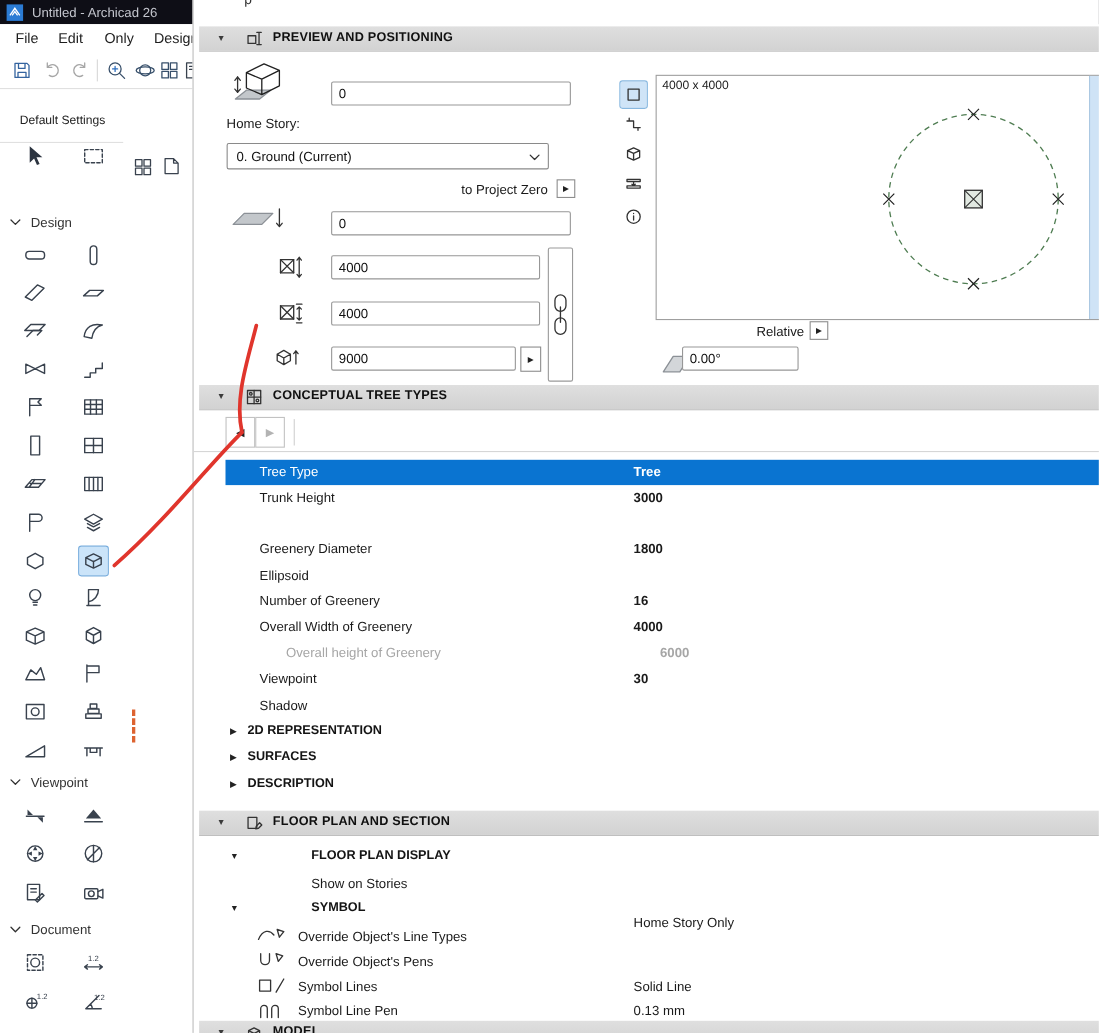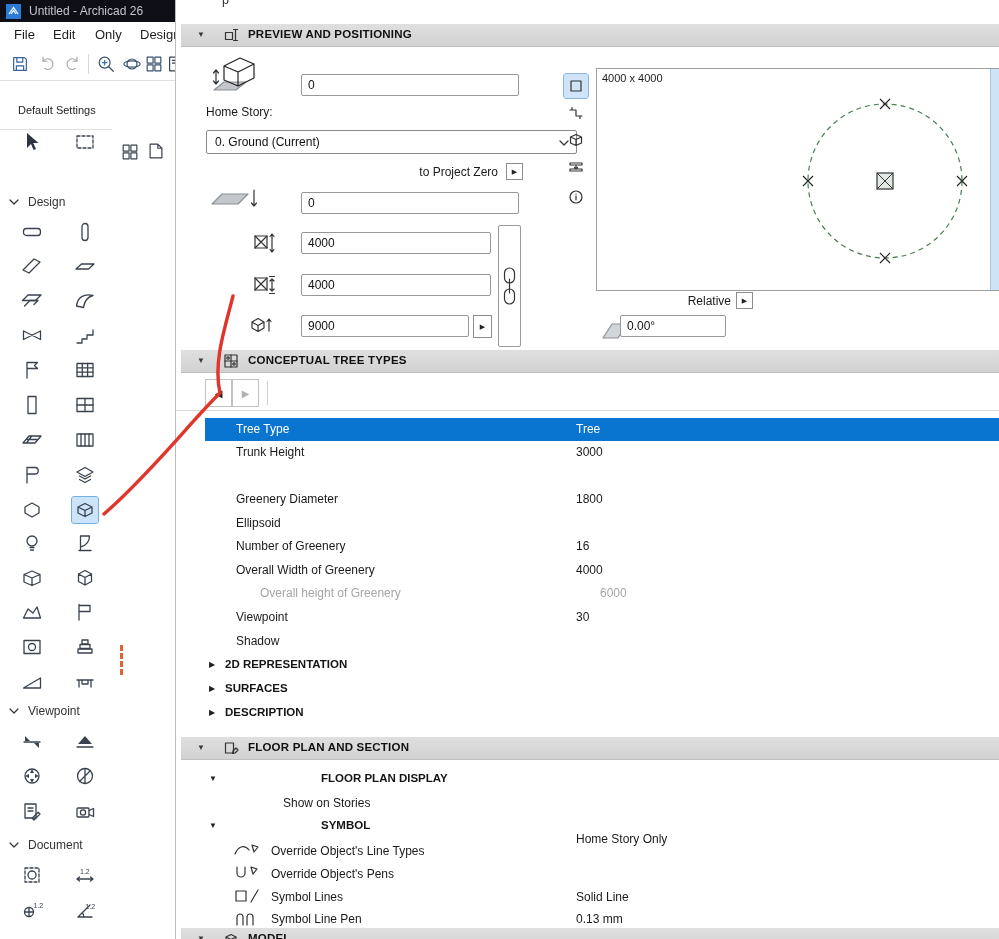--- a/index.html
+++ b/index.html
@@ -39,29 +39,29 @@
   .chainbtn{position:absolute;left:322px;top:225px;width:23px;height:122px;border:1px solid #9a9a9a;border-radius:2px;background:#fff;display:flex;align-items:center;justify-content:center;box-sizing:border-box;}
   .preview{position:absolute;left:420px;top:68px;width:404px;height:223px;border:1px solid #9f9f9f;background:#fff;box-sizing:border-box;}
   .psize{position:absolute;left:5px;top:3px;font-size:11px;color:#1c1c1c;}
   .pscroll{position:absolute;right:0;top:0;bottom:0;width:8px;background:#cfe3f6;border-left:1px solid #abc8e2;}
   .navbtn{position:absolute;top:379px;width:27px;height:28px;border:1px solid #c2c2c2;background:#fff;display:flex;align-items:center;justify-content:center;font-size:10px;color:#222;box-sizing:border-box;}
   .navbtn.dis{color:#b3b3b3;}
   .allparams{position:absolute;left:95px;right:0;top:379px;height:28px;display:flex;align-items:center;gap:8px;}
   .allparams .aplabel{font-size:12.5px;font-weight:600;color:#111;}
   .prow{position:absolute;left:29px;right:0;height:23px;}
   .prow .pname{position:absolute;left:31px;top:4px;font-size:12px;color:#1a1a1a;}
-  .prow .pval{position:absolute;left:371px;top:4px;font-size:12px;color:#1a1a1a;}
+  .prow .pval{position:absolute;left:371px;top:4px;font-size:12px;color:#1a1a1a;font-weight:bold;}
   .prow.sel{background:#0a74d1;}
   .prow.sel .pname,.prow.sel .pval{color:#fff;}
   .prow.dis .pname,.prow.dis .pval{color:#a6a6a6;margin-left:24px;}
   .crow{position:absolute;left:0;right:0;height:22px;}
   .crow .tri2{position:absolute;left:33px;top:5px;font-size:8px;color:#222;}
   .crow .clabel{position:absolute;left:49px;top:3px;font-size:11.5px;font-weight:bold;color:#141414;}
   .subhead .tri3{position:absolute;left:33px;top:5px;font-size:8px;color:#222;}
-  .subhead .slabel{position:absolute;left:107px;top:3px;font-size:11.5px;font-weight:bold;color:#141414;margin-left:38px;}
+  .subhead .slabel{position:absolute;left:107px;top:3px;font-size:11.5px;font-weight:bold;color:#141414;}
   .vrow .vname{position:absolute;left:107px;top:4px;font-size:12px;color:#1a1a1a;}
   .vrow .vval{position:absolute;left:400px;top:4px;font-size:12px;color:#1a1a1a;margin-top:36px;}
   .srow .sicon{position:absolute;left:57px;top:1px;}
   .srow .sname{position:absolute;left:95px;top:4px;font-size:12px;color:#1a1a1a;}
   .srow .sval{position:absolute;left:400px;top:4px;font-size:12px;color:#1a1a1a;}
   .toppartial{position:absolute;left:46px;top:-7px;font-size:12.5px;color:#333;}
   .annot{position:absolute;left:0;top:0;pointer-events:none;z-index:40;}
 </style>
 </head>
 <body>
@@ -431,21 +431,21 @@
     <span class="abs" style="left:32px;top:54px">
       <svg class="di" width="56" height="42" viewBox="0 0 56 42">
           <path d="M6 36 L16 28 L38 28 L28 36 Z" fill="#c3c7cb" stroke="#8b9096"></path>
           <path d="M16 12 L32 4 L46 10 L46 24 L30 32 L16 26 Z M16 12 L30 18 L46 10 M30 18 V32" stroke="#222"></path>
           <path d="M8 16 V30 M8 16 L5.5 19 M8 16 L10.5 19 M8 30 L5.5 27 M8 30 L10.5 27"></path>
         </svg>
     </span>
     <input class="inp" style="left: 125px; top: 74px; width: 218px;" value="0">
 
     <span class="lbl" style="left:30px;top:105px">Home Story:</span>
-    <div class="combo" style="left:30px;top:130px;width:371px">
+    <div class="combo" style="left:30px;top:130px;width:293px">
       <span>0. Ground (Current)</span>
       <svg class="di" width="10" height="6" viewBox="0 0 10 6">
           <polyline points="1,1 5,5 9,1"></polyline>
         </svg>
     </div>
 
     <span class="lbl" style="left:150px;top:165px;width:172px;text-align:right">to Project Zero</span>
     <span class="flybtn" style="left:330px;top:163px">
         <span>▶</span>
       </span>

